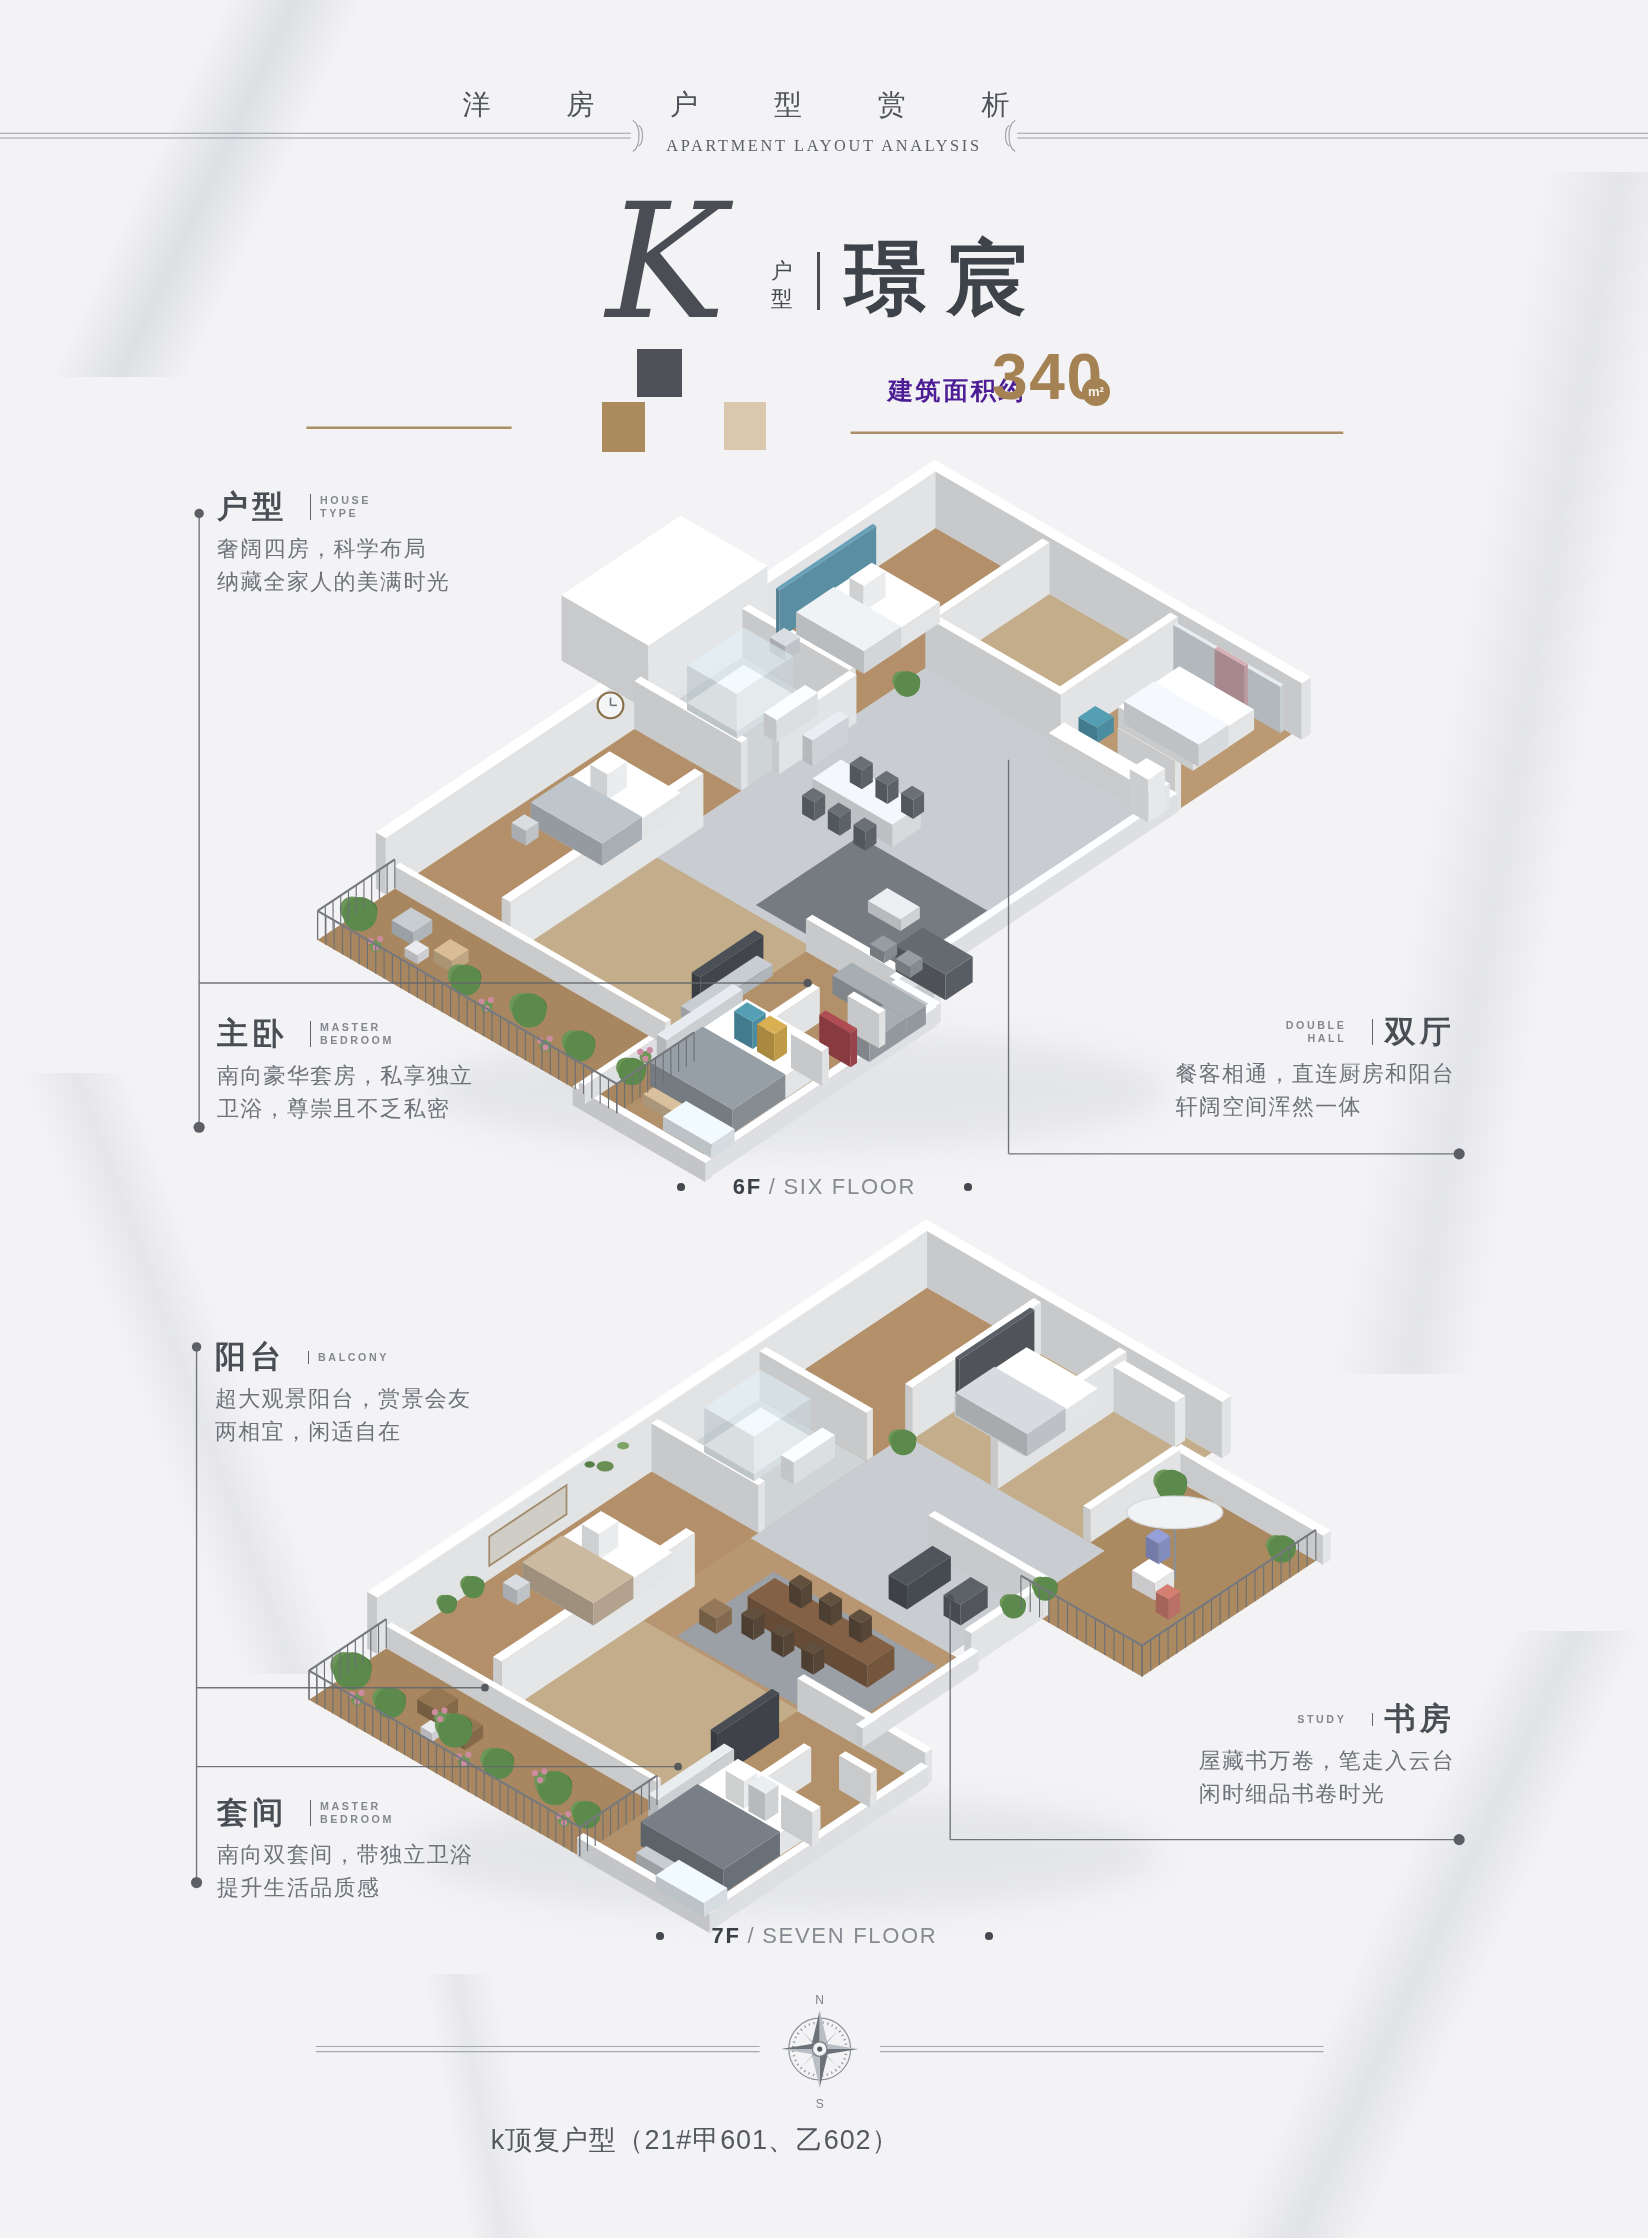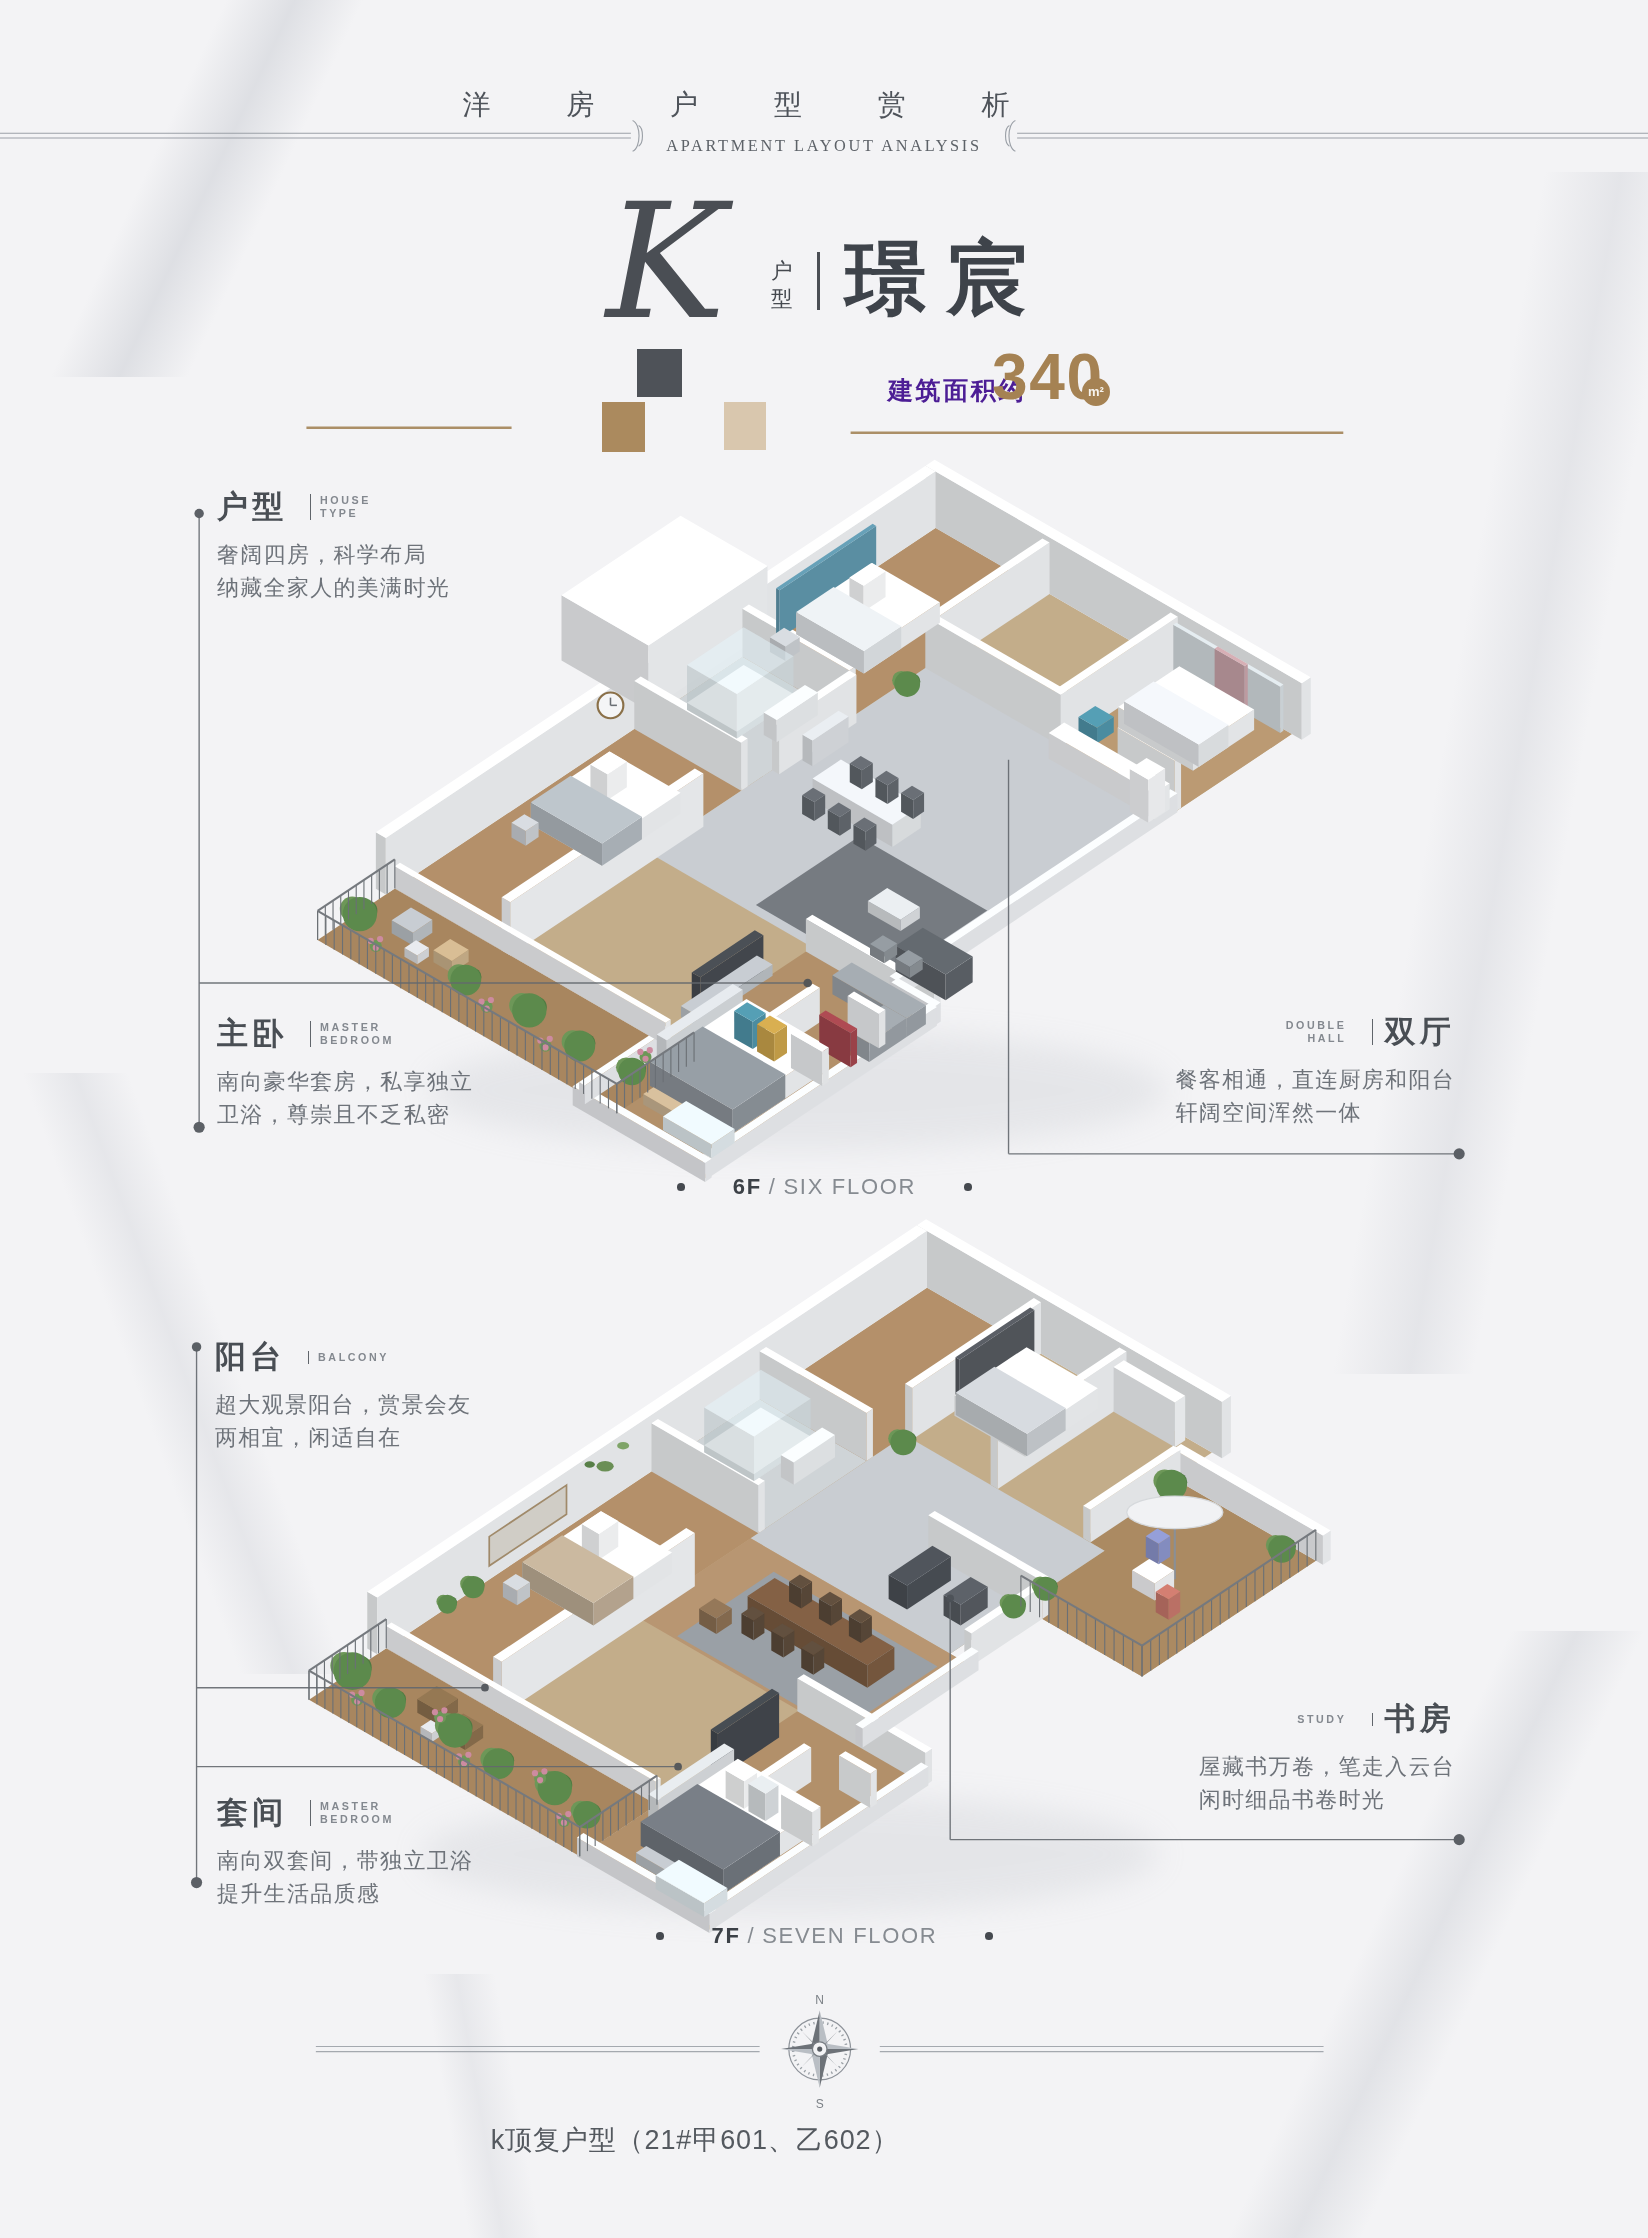--- a/index.html
+++ b/index.html
@@ -31,21 +31,21 @@
   
   .sec{position:absolute;}
   .sec-head{display:flex;align-items:center;}
   .sec-cn{font-size:31px;font-weight:700;letter-spacing:4.3px;color:#494e54;}
   .sec-en{font-size:10.7px;font-weight:700;letter-spacing:2.6px;color:#83888f;line-height:13px;}
   .sec-en span{display:block;}
   .sec-en span:empty{display:none;}
   .sec.left .sec-en{border-left:1.7px solid #60656b;padding-left:9.4px;margin-left:22px;}
   .sec.right .sec-head{justify-content:flex-end;}
   .sec.right .sec-en{border-right:1.7px solid #60656b;padding-right:26px;margin-right:11px;text-align:right;}
-  .sec-body{margin-top:10px;font-size:22px;line-height:33px;letter-spacing:1.3px;color:#6e737a;}
+  .sec-body{margin-top:4px;font-size:22px;line-height:33px;letter-spacing:1.3px;color:#6e737a;}
   .sec.right .sec-body{}
   
   .floortag{position:absolute;left:567px;width:515px;display:flex;align-items:center;justify-content:center;gap:48px;}
   .ft-dot{width:7.7px;height:7.7px;border-radius:50%;background:#45494f;}
   .ft-text{font-size:22px;letter-spacing:1.7px;}
   .ft-text b{color:#3c4147;font-weight:700;}
   .ft-text .ft-sep{color:#868b91;margin:0 6.9px;}
   .ft-text .ft-name{color:#868b91;font-weight:400;}
   .footer{position:absolute;left:0;top:2122px;width:1328px;text-align:center;
           font-size:27px;letter-spacing:0.9px;color:#54595f;padding-left:31px;}

